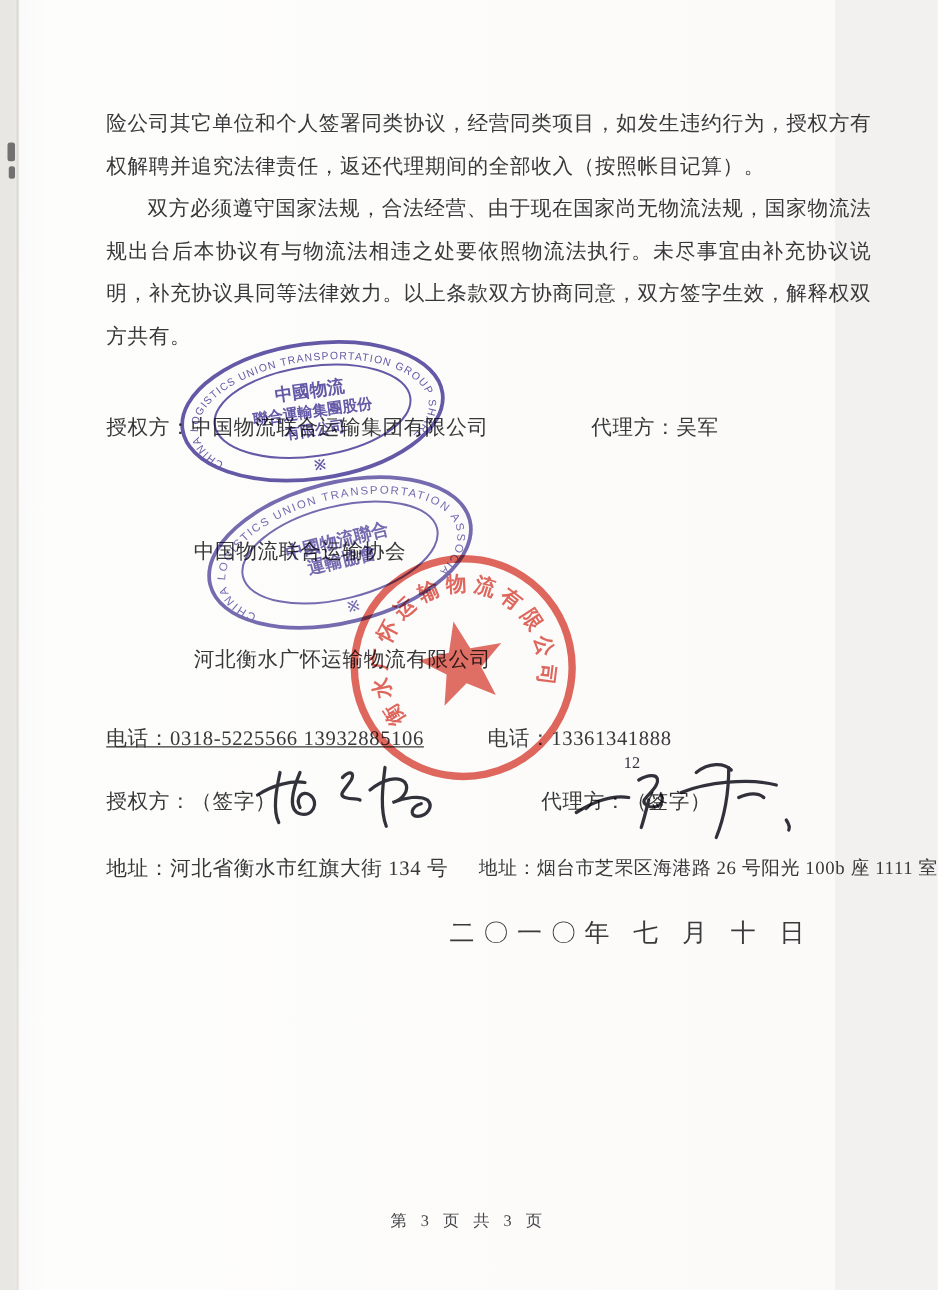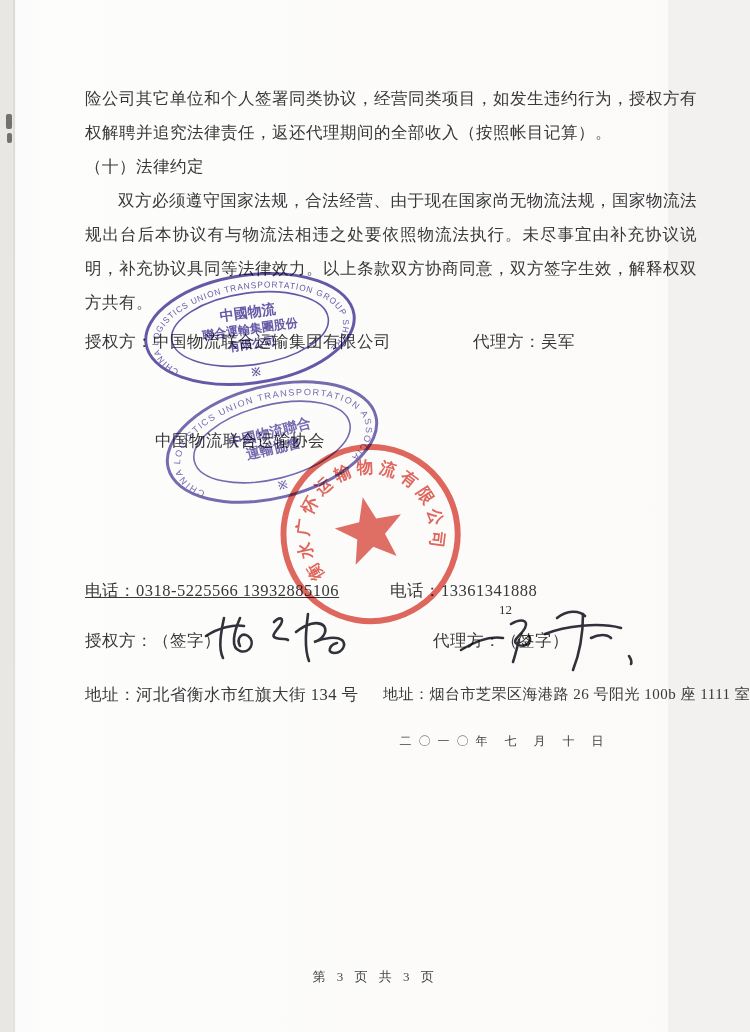--- a/index.html
+++ b/index.html
@@ -32,52 +32,54 @@
   .line{position:absolute;font-size:16.5px;color:#38383a;letter-spacing:.5px;white-space:nowrap;}
   .small{font-size:15px;}
 
   .stamp{position:absolute;mix-blend-mode:multiply;}
   .stamp svg{display:block;}
 
   .sig{position:absolute;mix-blend-mode:multiply;}
 
   .date-line{
     position:absolute;left:340px;top:733px;width:330px;text-align:center;
-    font-size:12px;color:#3a3a3c;letter-spacing:7px;white-space:nowrap;
+    font-size:20px;color:#3a3a3c;letter-spacing:7px;white-space:nowrap;
   }
   .footer{
     position:absolute;left:0;top:968px;width:750px;text-align:center;
     font-size:13px;color:#45454a;letter-spacing:4px;
   }
 </style>
 </head>
 <body>
 
 <div class="page">
   <div class="paper-edge"></div>
   <div class="edge-mark m1"></div>
   <div class="edge-mark m2"></div>
 
   <div class="body-text">
     <p>险公司其它单位和个人签署同类协议，经营同类项目，如发生违约行为，授权方有权解聘并追究法律责任，返还代理期间的全部收入（按照帐目记算）。</p>
-    <p>（十）法律约定</p>
     <p class="indent">双方必须遵守国家法规，合法经营、由于现在国家尚无物流法规，国家物流法规出台后本协议有与物流法相违之处要依照物流法执行。未尽事宜由补充协议说明，补充协议具同等法律效力。以上条款双方协商同意，双方签字生效，解释权双方共有。</p>
   </div>
 
   <div class="line" style="left:85px;top:331px;">
     <span>授权方：</span><span>中国物流联合运输集团有限公司</span>
   </div>
   <div class="line" style="left:473px;top:331px;">
     <span>代理方：</span><span>吴军</span>
   </div>
 
   <div class="line" style="left:155px;top:430px;">
     <span>中国物流联合运输协会</span>
   </div>
 
+  <div class="line" style="left:155px;top:517px;">
+    <span>河北衡水广怀运输物流有限公司</span>
+  </div>
 
   <div class="line" style="left:85px;top:580px;text-decoration:underline;">电话：0318-5225566   13932885106</div>
   <div class="line" style="left:390px;top:580px;text-align:center;">电话：13361341888</div>
 
   <div class="line" style="left:85px;top:630px;">授权方：（签字）</div>
   <div class="line" style="left:390px;top:630px;margin-left:43px;">代理方：（签字）</div>
 
   <div class="line" style="left:85px;top:684px;">地址：河北省衡水市红旗大街 134 号</div>
   <div class="line small" style="left:383px;top:685px;">地址：烟台市芝罘区海港路 26 号阳光 100b 座 1111 室</div>
 

